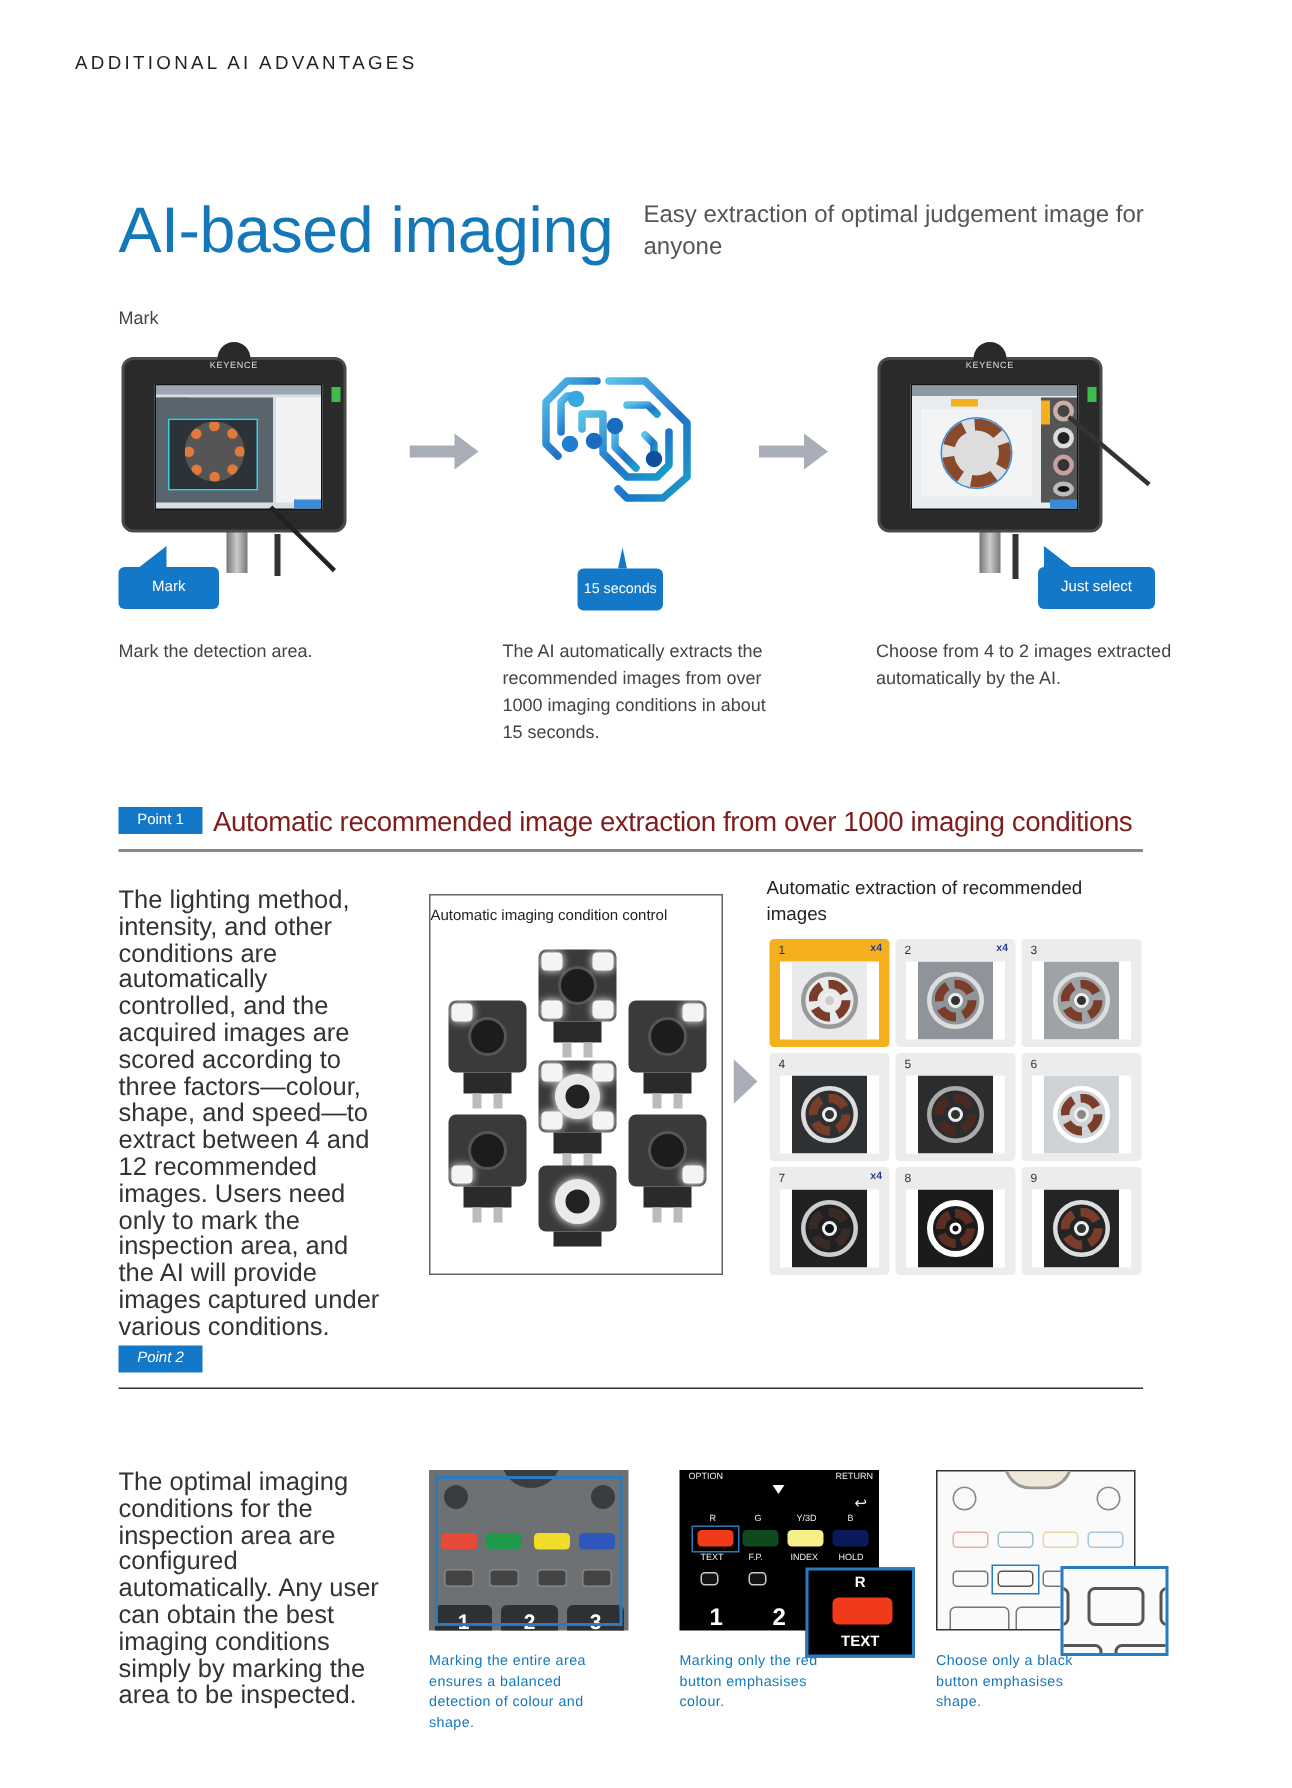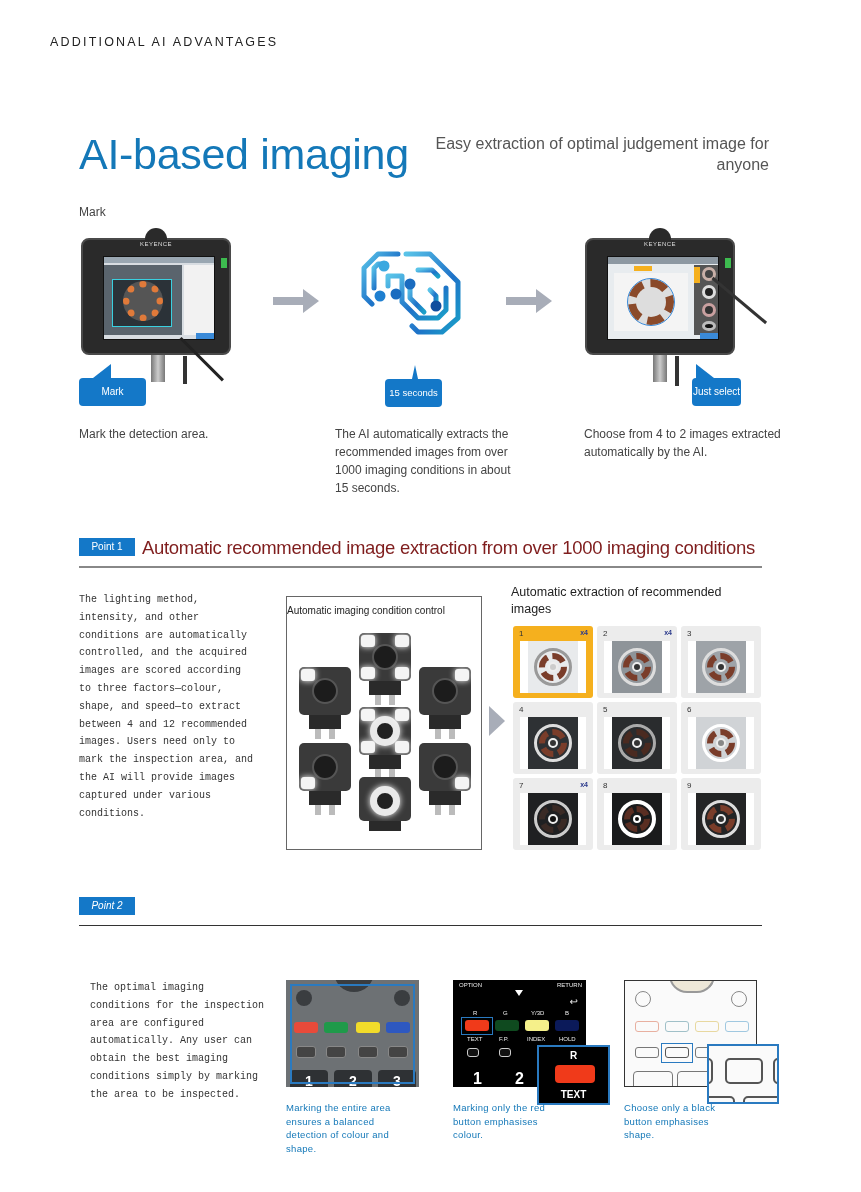--- a/index.html
+++ b/index.html
@@ -2,21 +2,21 @@
 <html><head>
 <meta charset="utf-8">
 <style>
   * { box-sizing: border-box; margin: 0; padding: 0; }
   html, body { width: 861px; height: 1192px; background: #ffffff; overflow: hidden; }
   body { position: relative; font-family: "Liberation Sans", sans-serif; color: #333; }
   .abs { position: absolute; }
 
   .kicker { left: 50px; top: 35px; font-size: 12.5px; letter-spacing: 2.2px; color: #222; }
   .title { left: 79px; top: 130px; font-size: 43px; color: #1478b8; font-weight: 400; letter-spacing: -0.3px; }
-  .subtitle { left: 429px; top: 133px; width: 340px; font-size: 16px; line-height: 21px; color: #555; text-align: right; }
+  .subtitle { left: 429px; top: 133px; width: 340px; font-size: 16px; line-height: 21px; color: #555; }
   .flow-label { left: 79px; top: 205px; font-size: 12px; color: #444; }
 
   
   .device { width: 150px; height: 117px; background: #2a2a2a; border-radius: 8px; border: 2px solid #4a4a4a; }
   .device .brand { position: absolute; top: 1px; left: 50%; transform: translateX(-50%); font-size: 6px; color: #ddd; letter-spacing: 0.5px; }
   .device .screen { position: absolute; left: 20px; top: 16px; width: 112px; height: 84px; background: #d8dde2; border: 1px solid #111; overflow: hidden; }
   .device .hook { position: absolute; top: -12px; left: 50%; transform: translateX(-50%); width: 22px; height: 14px; border-radius: 11px 11px 0 0; background: #2a2a2a; }
   .device .led { position: absolute; right: 2px; top: 18px; width: 6px; height: 10px; background: #3dbb4f; }
   .stand { width: 14px; height: 30px; background: linear-gradient(90deg,#777,#ccc,#777); }
 
@@ -27,21 +27,21 @@
   .callout.right::before { left: 4px; top: -14px; border-width: 0 18px 14px 0; border-color: transparent transparent #1478c8 transparent; }
 
   .arrow { width: 46px; height: 24px; }
   .caption { font-size: 12px; line-height: 18px; color: #444; }
 
   .point-head { left: 79px; height: 32px; width: 683px; border-bottom: 2px solid #888; }
   .point-head.dark { border-bottom: 1.5px solid #333; }
   .point-badge { position: absolute; left: 0; bottom: 10px; width: 56px; height: 18px; background: #1478c8; color: #fff; font-size: 10px; line-height: 18px; text-align: center; }
   .point-title { position: absolute; left: 63px; bottom: 7px; font-size: 18.5px; color: #7f1d1d; white-space: nowrap; letter-spacing: -0.3px; }
 
-  .body-text { font-size: 10px; line-height: 17.8px; color: #333; font-family: Liberation Mono, monospace; }
+  .body-text { font-size: 17px; line-height: 17.8px; color: #333; }
 
   .box-control { left: 286px; top: 596px; width: 196px; height: 254px; border: 1px solid #666; }
   .box-control .hdr { position: absolute; top: 8px; left: 0; width: 100%; text-align: left; font-size: 10px; color: #222; }
   .cam { position: absolute; width: 52px; height: 48px; background: #3a3a3a; border-radius: 5px; }
   .cam .lens { position: absolute; left: 13px; top: 11px; width: 26px; height: 26px; border-radius: 50%; background: #1c1c1c; border: 2px solid #555; }
   .cam .light { position: absolute; width: 14px; height: 12px; background: #f4f4f4; border-radius: 3px; box-shadow: 0 0 6px #fff; }
   .cam .ring { position: absolute; left: 11px; top: 9px; width: 30px; height: 30px; border-radius: 50%; border: 7px solid #eaeaea; background: #222; box-shadow: 0 0 6px #fff; }
   .cam .base { position: absolute; left: 10px; top: 48px; width: 32px; height: 14px; background: #2a2a2a; }
   .cam .plug { position: absolute; top: 62px; width: 6px; height: 10px; background: #bbb; }
 
@@ -145,21 +145,21 @@
       <div style="position:absolute;left:94px;top:10px;width:14px;height:14px;border-radius:50%;border:3px solid #c9b0a8;background:#444;"></div>
       <div style="position:absolute;left:94px;top:28px;width:14px;height:14px;border-radius:50%;border:3px solid #ddd;background:#222;"></div>
       <div style="position:absolute;left:94px;top:46px;width:14px;height:14px;border-radius:50%;border:3px solid #c9a0a0;background:#333;"></div>
       <div style="position:absolute;left:94px;top:64px;width:14px;height:10px;border-radius:50%;border:3px solid #bbb;background:#111;"></div>
       <div style="position:absolute;left:92px;top:76px;width:20px;height:8px;background:#3a8ad8;"></div>
     </div>
   </div>
   <div class="abs" style="left:128px;top:40px;width:3px;height:70px;background:#333;transform:rotate(-50deg);transform-origin:top;"></div>
   <div class="abs" style="left:92px;top:118px;width:4px;height:30px;background:#333;"></div>
 </div>
-<div class="abs callout right" style="left:692px;top:378px;width:49px;">Just select</div>
+<div class="abs callout right" style="left:692px;top:378px;width:78px;">Just select</div>
 <div class="abs caption" style="left:584px;top:425px;width:200px;">Choose from 4 to 2 images extracted automatically by the AI.</div>
 
 <div class="abs point-head" style="top:536px;">
   <span class="point-badge">Point 1</span>
   <span class="point-title">Automatic recommended image extraction from over 1000 imaging conditions</span>
 </div>
 <p class="abs body-text" style="left:79px;top:591px;width:180px;">The lighting method, intensity, and other conditions are automatically controlled, and the acquired images are scored according to three factors—colour, shape, and speed—to extract between 4 and 12 recommended images. Users need only to mark the inspection area, and the AI will provide images captured under various conditions.</p>
 
 <div class="abs box-control">
   <div class="hdr">Automatic imaging condition control</div>
@@ -325,21 +325,21 @@
             <div class="inner"></div>
           </div>
         </div>
       </div>
   </div>
 </div>
 
 <div class="abs point-head dark" style="top:894px;font-style:italic;">
   <span class="point-badge">Point 2</span>
 </div>
-<p class="abs body-text" style="left:79px;top:979px;width:180px;margin-left:11px;">The optimal imaging conditions for the inspection area are configured automatically. Any user can obtain the best imaging conditions simply by marking the area to be inspected.</p>
+<p class="abs body-text" style="left:79px;top:979px;width:180px;">The optimal imaging conditions for the inspection area are configured automatically. Any user can obtain the best imaging conditions simply by marking the area to be inspected.</p>
 
 <div class="remote" style="left:286px;top:980px;background:#6d7174;">
   <div style="position:absolute;left:48px;top:-8px;width:40px;height:20px;border-radius:0 0 20px 20px;background:#3a3d40;"></div>
   <div style="position:absolute;left:10px;top:10px;width:16px;height:16px;border-radius:50%;background:#3a3d40;"></div>
   <div style="position:absolute;left:108px;top:10px;width:16px;height:16px;border-radius:50%;background:#3a3d40;"></div>
   <div class="rbtn" style="left:8px;top:42px;background:#e84a3a;"></div>
   <div class="rbtn" style="left:38px;top:42px;background:#1f9a4a;"></div>
   <div class="rbtn" style="left:70px;top:42px;background:#f2dc2a;"></div>
   <div class="rbtn" style="left:100px;top:42px;background:#2e58c0;"></div>
   <div class="rkey" style="left:10px;top:66px;"></div>

